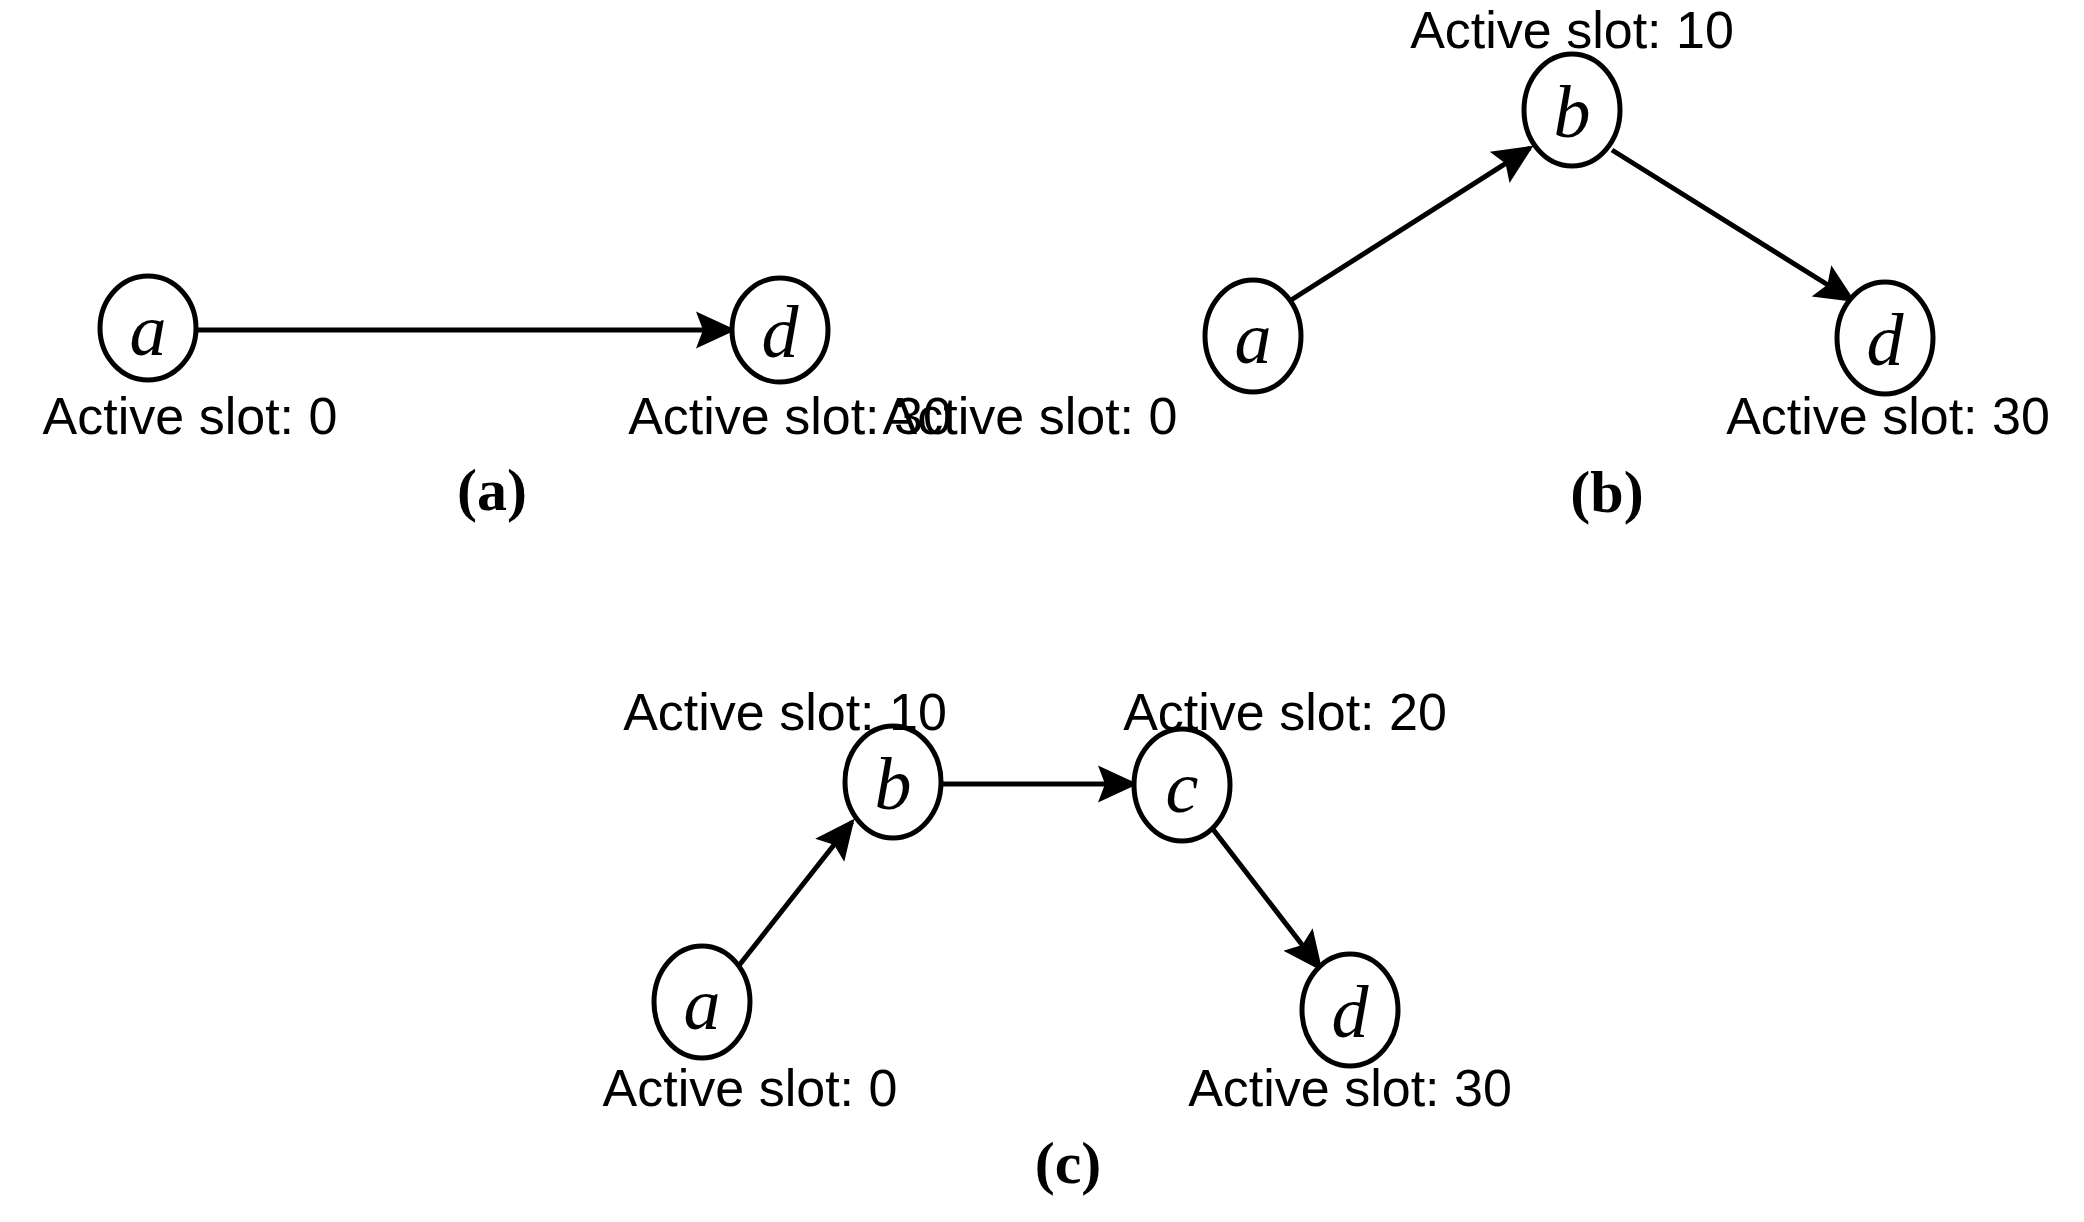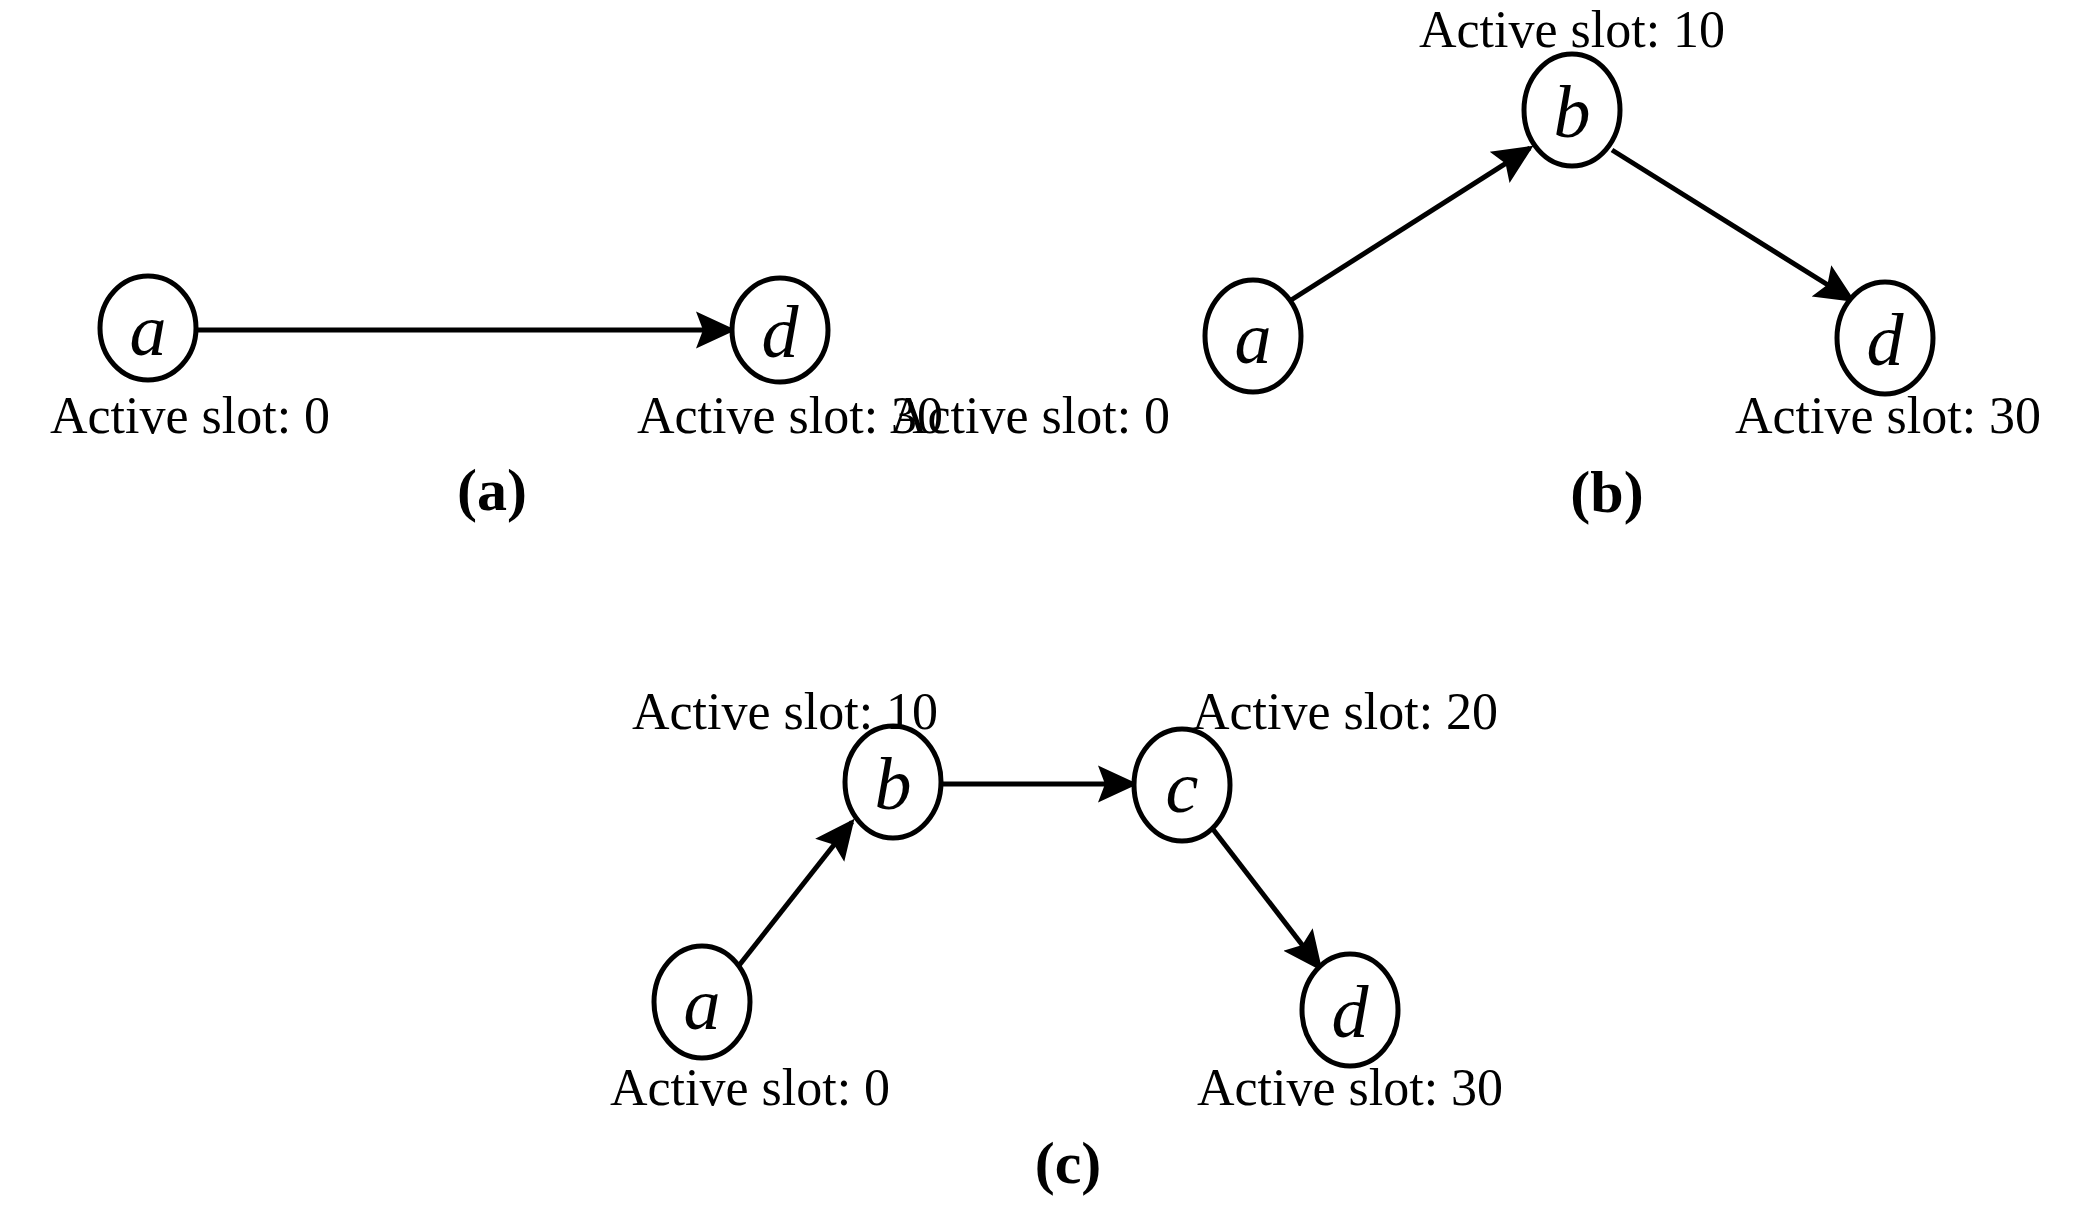--- a/index.html
+++ b/index.html
@@ -47,21 +47,21 @@
     font-style: italic;
     font-size: 74px;
     line-height: 74px;
     color: #000000;
     transform: translate(-50%, -50%);
     white-space: nowrap;
     user-select: none;
   }
   .slot-label {
     position: absolute;
-    font-family: Liberation Serif, serif;
+    font-family: Liberation Sans, sans-serif;
     font-size: 52px;
     line-height: 56px;
     color: #000000;
     white-space: nowrap;
     transform: translate(-50%, -50%);
   }
   .panel-caption {
     position: absolute;
     font-family: "Liberation Serif", "DejaVu Serif", serif;
     font-weight: bold;
@@ -116,21 +116,21 @@
       <div class="node-label" style="left: 1572px; top: 112px;">b</div>
       <div class="slot-label" style="left: 1572px; top: 30px;">Active slot: 10</div>
       <div class="node-label" style="left: 1253px; top: 338px;">a</div>
       <div class="slot-label" style="left: 1030px; top: 416px;">Active slot: 0</div>
       <div class="node-label" style="left: 1885px; top: 340px;">d</div>
       <div class="slot-label" style="left: 1888px; top: 416px;">Active slot: 30</div>
       <div class="panel-caption" style="left: 1607px; top: 492px;">(b)</div>
       <div class="node-label" style="left: 893px; top: 784px;">b</div>
       <div class="slot-label" style="left: 785px; top: 712px;">Active slot: 10</div>
       <div class="node-label" style="left: 1182px; top: 787px;">c</div>
-      <div class="slot-label" style="left: 1345px; top: 712px;">Active slot: 20</div>
+      <div class="slot-label" style="left: 1285px; top: 712px;">Active slot: 20</div>
       <div class="node-label" style="left: 702px; top: 1004px;">a</div>
       <div class="slot-label" style="left: 750px; top: 1088px;">Active slot: 0</div>
       <div class="node-label" style="left: 1350px; top: 1012px;">d</div>
       <div class="slot-label" style="left: 1350px; top: 1088px;">Active slot: 30</div>
       <div class="panel-caption" style="left: 1068px; top: 1163px;">(c)</div>
     </div>
 
 </div>
 
 </body></html>

